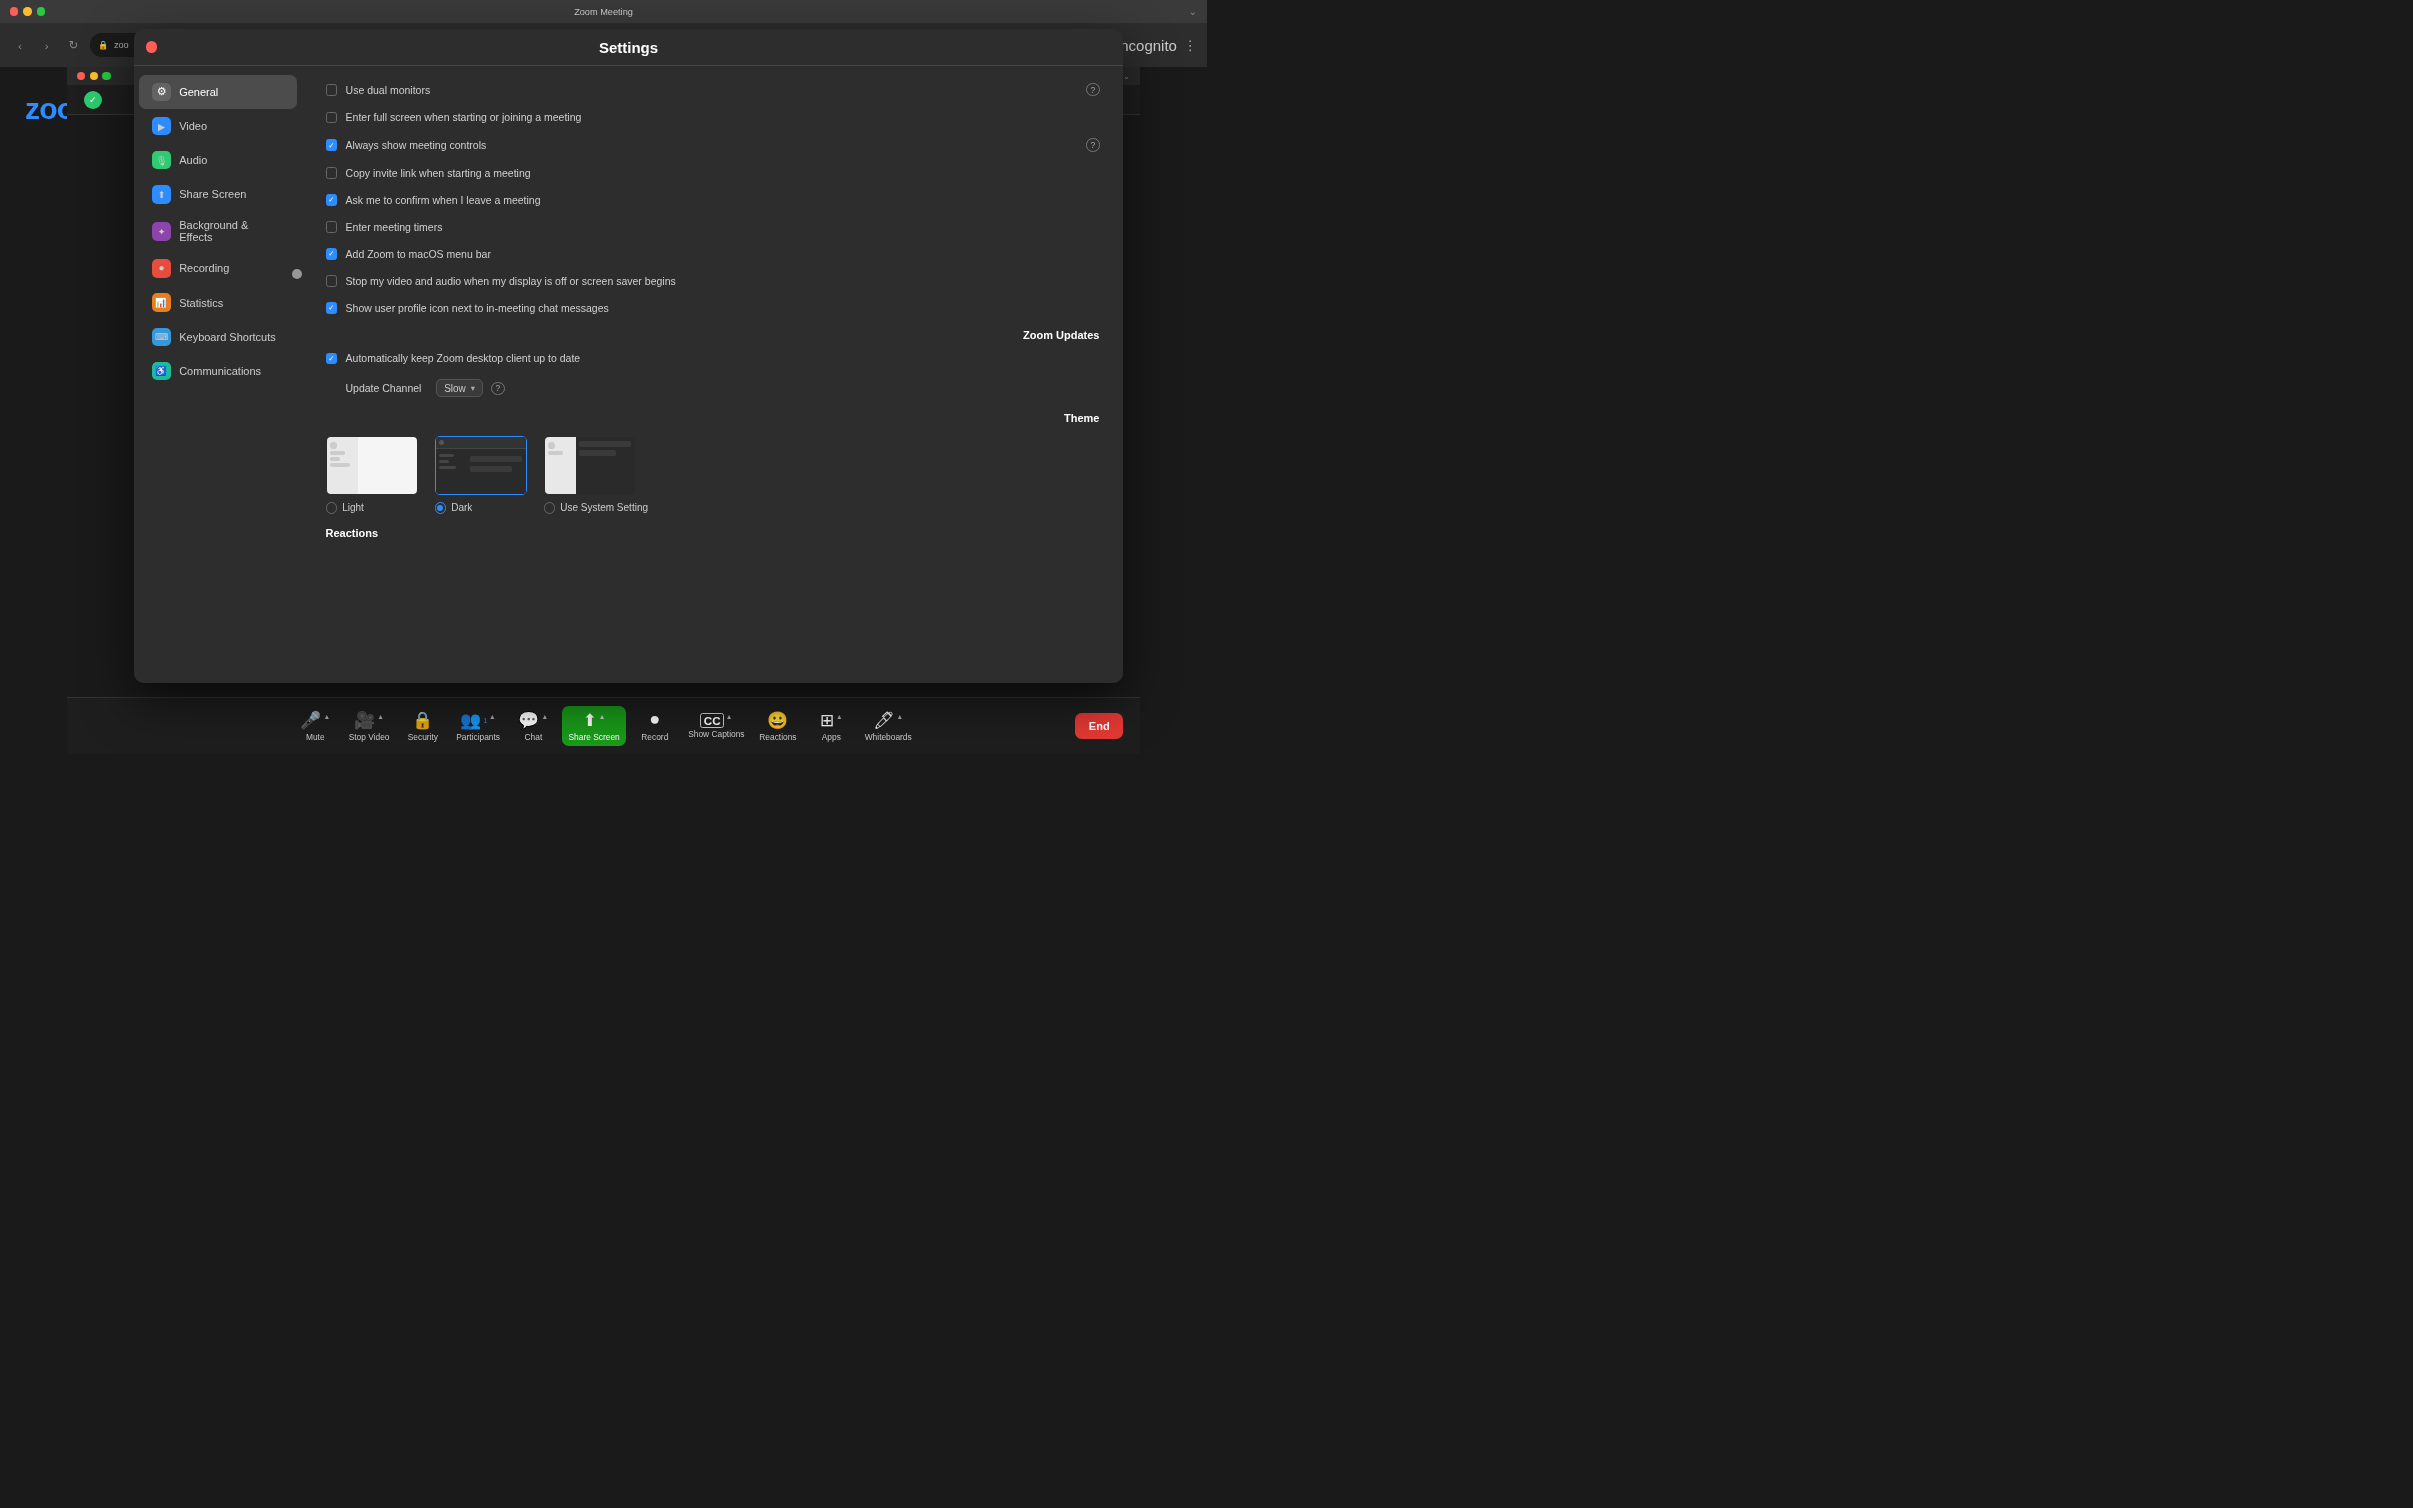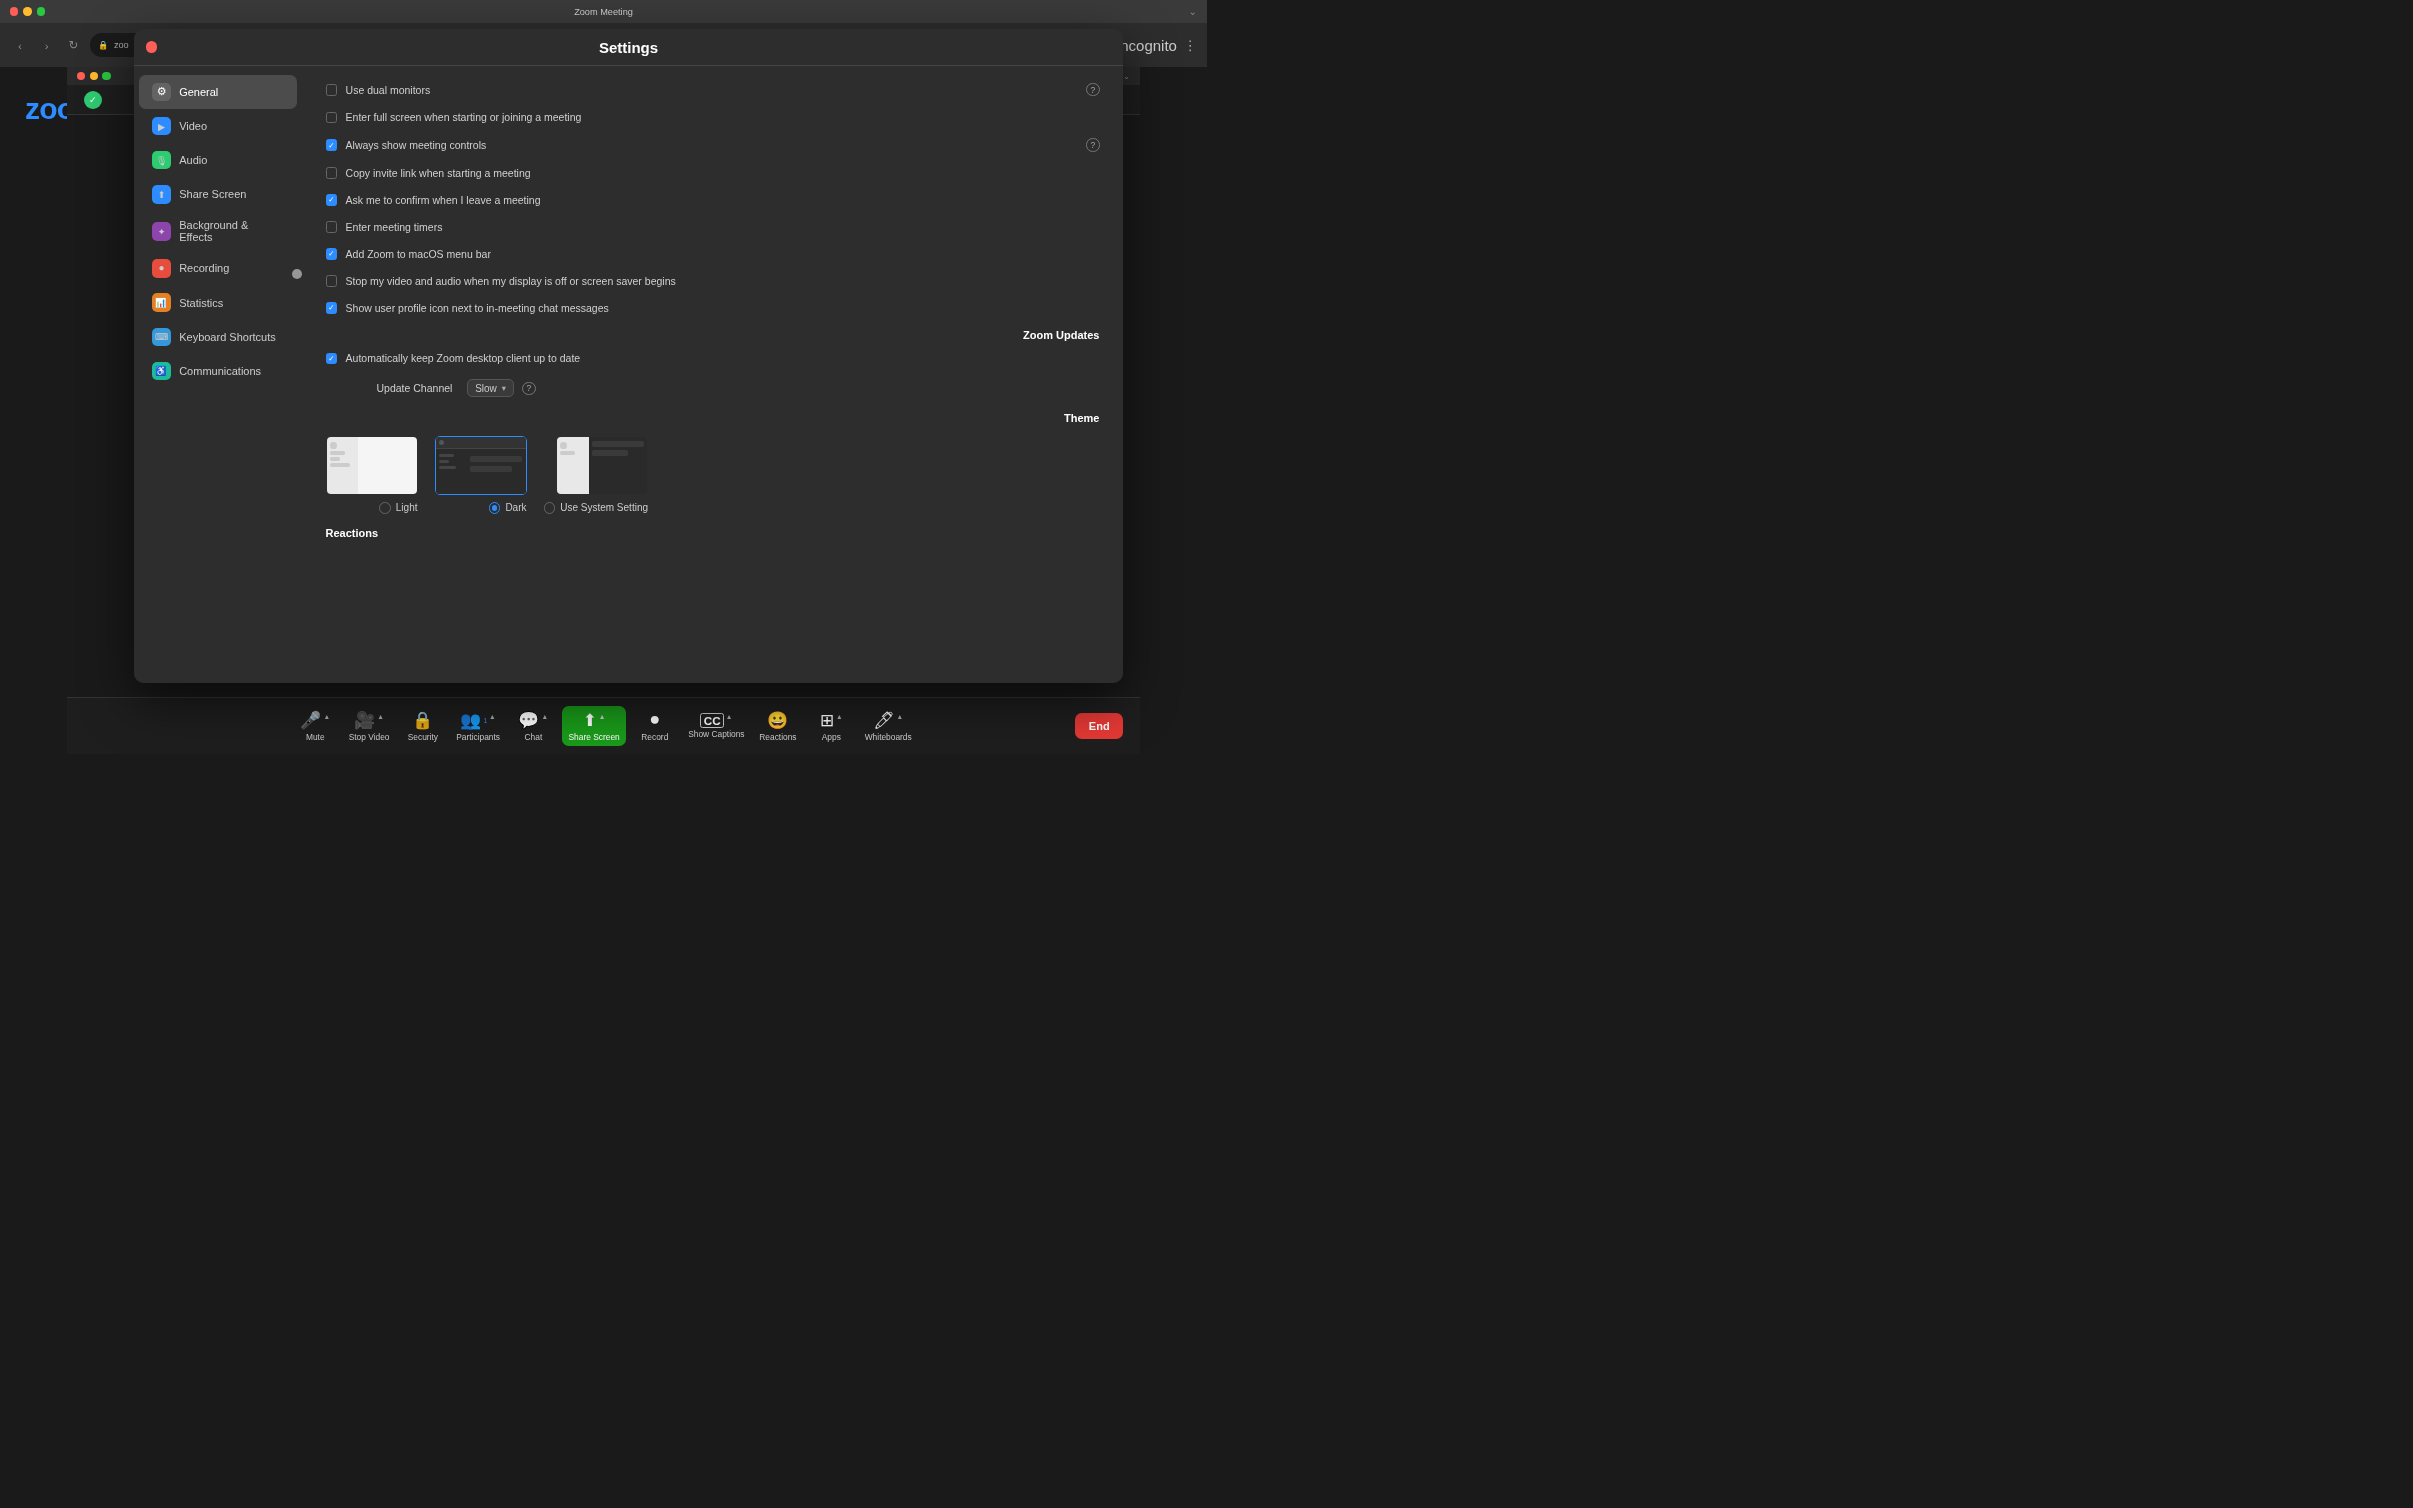--- a/index.html
+++ b/index.html
@@ -390,21 +390,20 @@
       display: flex;
       align-items: center;
       margin-bottom: 15px;
       gap: 8.4px;
       padding-left: 20px;
     }
     .update-channel-label {
       font-size: 10.5px;
       color: #d0d0d0;
       margin-right: 6.7px;
-      margin-left: 31px;
     }
     .channel-select {
       background: #3a3a3a;
       border: 0.8px solid #555;
       border-radius: 5px;
       color: #ccc;
       font-size: 10px;
       padding: 2.5px 6.7px;
       cursor: pointer;
       display: flex;
@@ -417,21 +416,21 @@
       margin-top: 6.7px;
     }
     .theme-options {
       display: flex;
       gap: 17px;
       margin-bottom: 13.4px;
     }
     .theme-option {
       display: flex;
       flex-direction: column;
-      align-items: flex-end;
+      align-items: flex-start;
       gap: 6.7px;
     }
     .theme-preview {
       width: 92px; height: 59px;
       border-radius: 5px;
       overflow: hidden;
       border: 1.7px solid transparent;
       cursor: pointer;
     }
     .theme-preview.selected {

